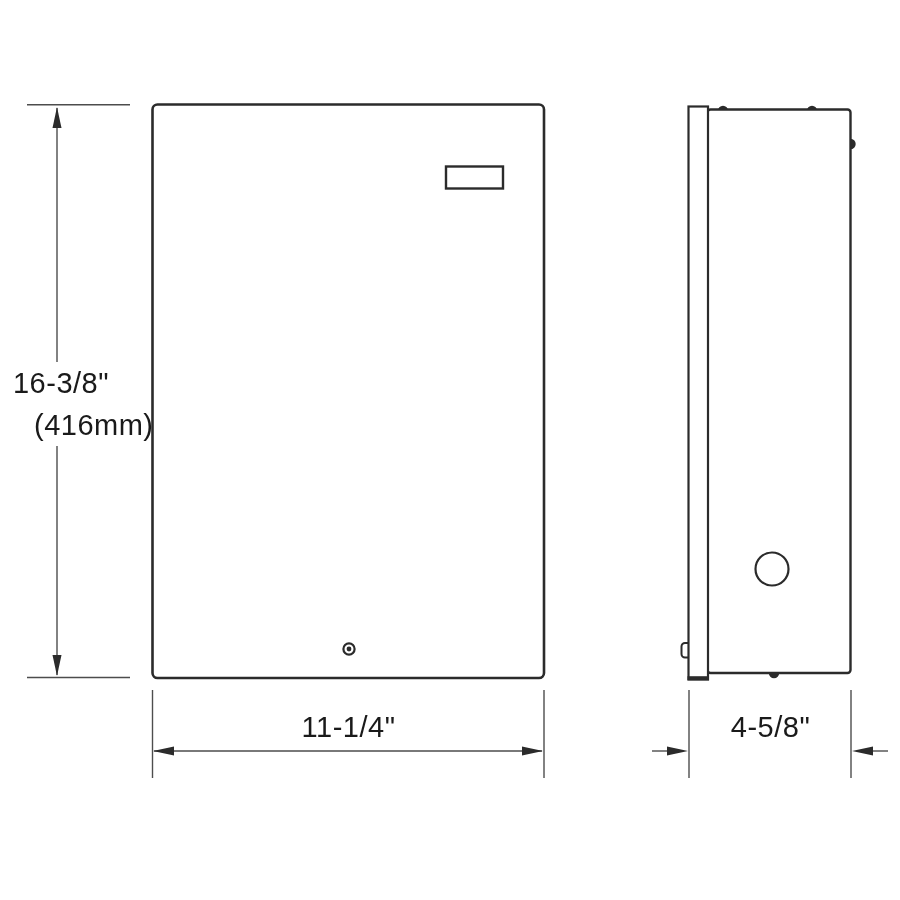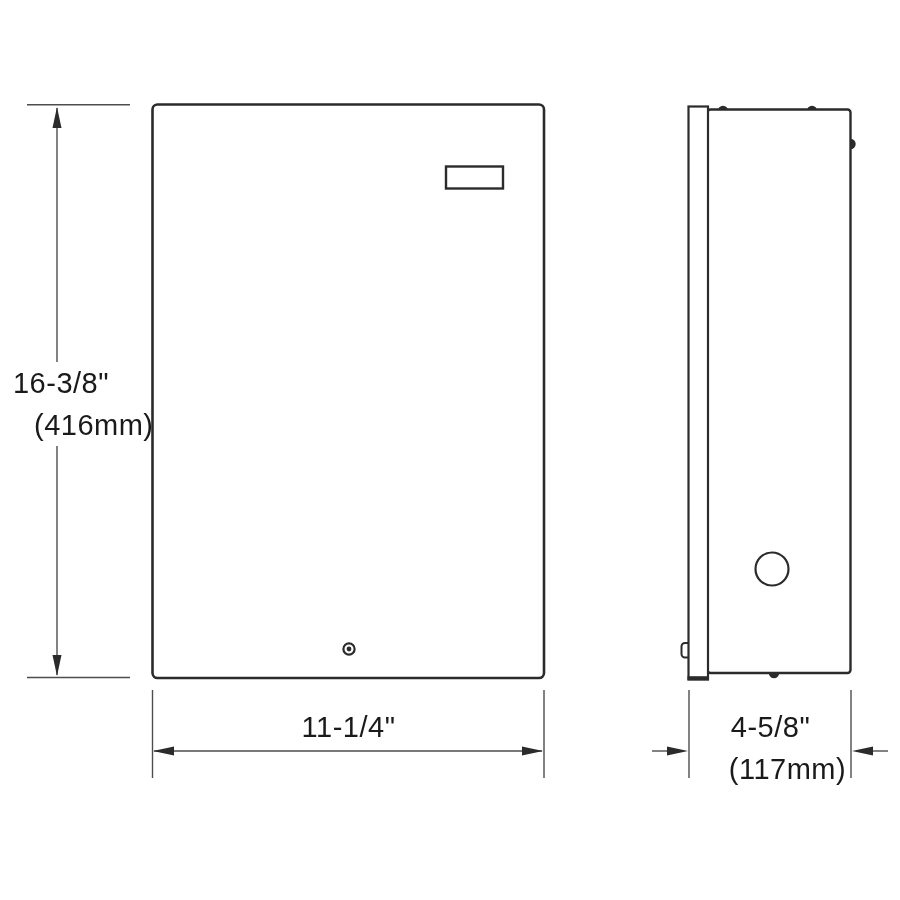--- a/index.html
+++ b/index.html
@@ -94,16 +94,15 @@
     <span class="in-line">16-3/8"</span>
     <span class="mm-line">(416mm)</span>
   </div>
 
   <div class="dim-label masking" style="left:246px; top:706px; width:205px;">
     <span class="in-line">11-1/4"</span>
   </div>
 
   <div class="dim-label" style="left:692px; top:706px; width:157px;">
     <span class="in-line">4-5/8"</span>
-    <span class="mm-line">(117mm)</span>
   </div>
 
 </div>
 
 </body></html>

